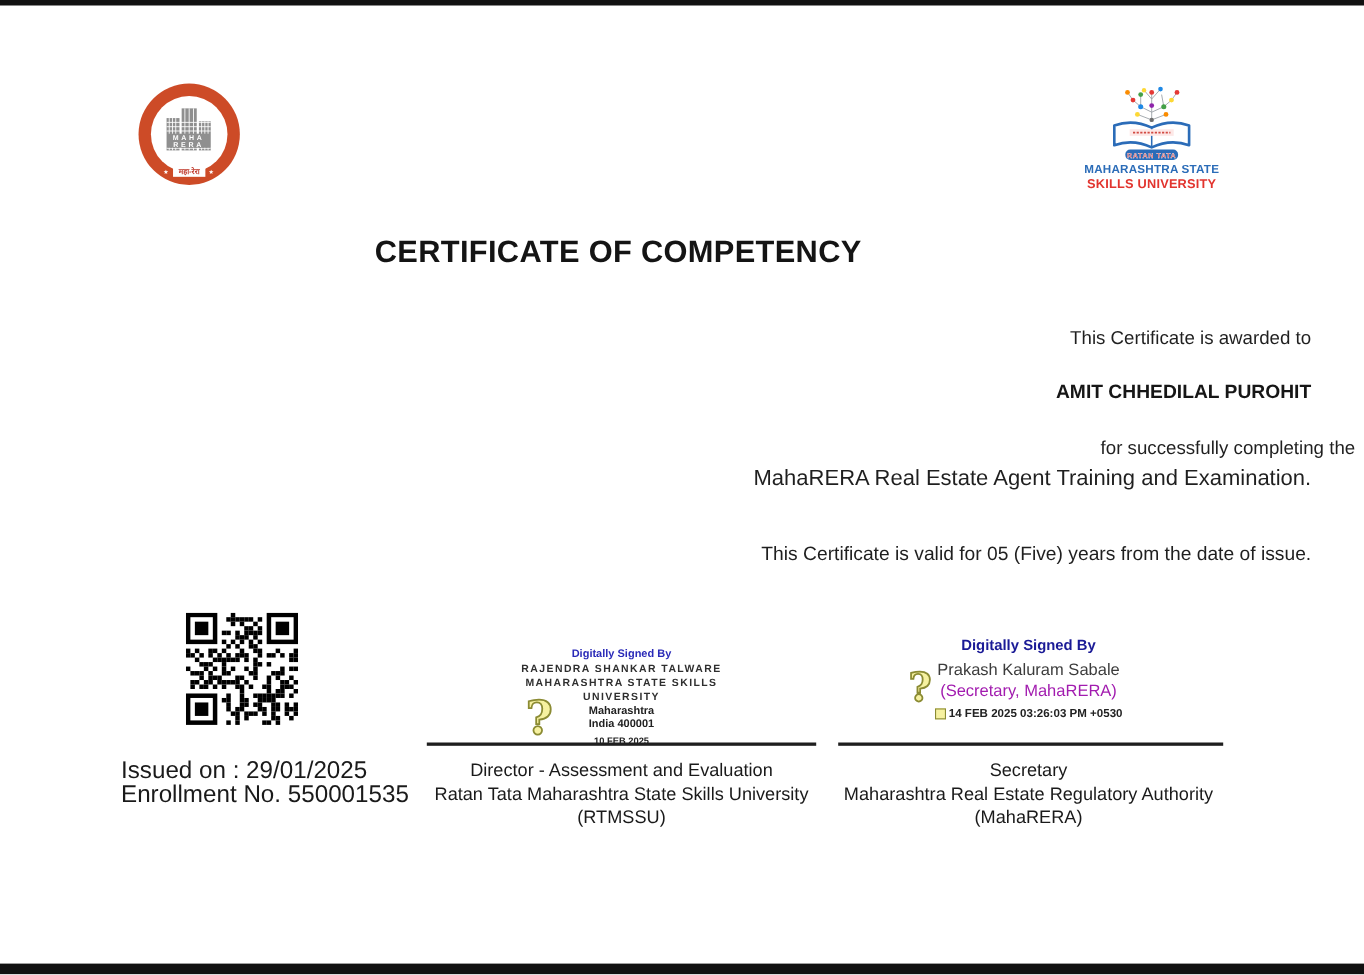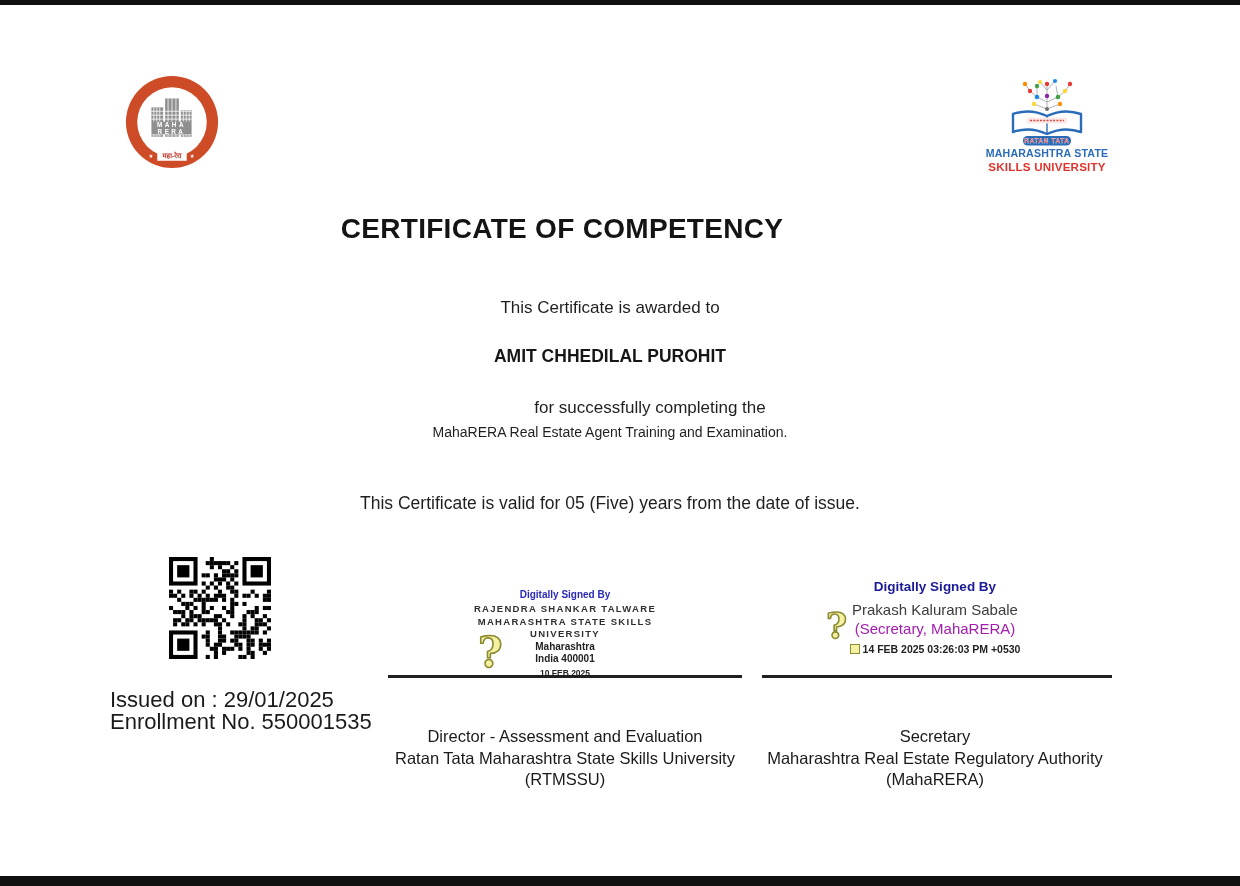--- a/index.html
+++ b/index.html
@@ -10,25 +10,25 @@
   .bar { position:absolute; left:0; width:1240px; background:#111111; }
   .bar.top { top:0; height:5px; }
   .bar.bottom { top:876px; height:10px; }
 
   .logo-maharera { position:absolute; left:123px; top:72px; width:98px; height:104px; }
   .logo-rtmssu  { position:absolute; left:985px; top:78px; width:124px; height:102px; }
 
   .title { position:absolute; left:0; top:213px; width:1124px; text-align:center;
            font-size:28px; font-weight:bold; color:#141414; letter-spacing:.3px; }
 
-  .centerline { position:absolute; left:18px; width:1184px; text-align:center; color:#1f1f1f; }
+  .centerline { position:absolute; left:8px; width:1184px; text-align:right; color:#1f1f1f; }
   .awarded    { top:298px; font-size:17px; }
   .recipient  { top:346px; font-size:17.5px; font-weight:bold; color:#161616; }
   .completion1{ top:398px; font-size:17px;margin-left:40px; }
-  .completion2{ top:424px; font-size:14px; }
+  .completion2{ top:424px; font-size:20px; }
   .validity   { top:493px; font-size:17.5px; }
 
   .qr { position:absolute; left:169px; top:557px; width:102px; height:102px; }
 
   .issued-block { position:absolute; left:110px; top:689px; font-size:22px;
                   color:#1a1a1a; line-height:22px; }
 
   .sig { position:absolute; display:flex; flex-direction:column; align-items:center; text-align:center; }
   .sig-left  { left:385px; top:589px; width:360px; }
   .sig-right { left:754px; top:579px; width:362px; }
@@ -48,21 +48,21 @@
   .qmark { position:absolute; font-weight:bold; color:#f6f1a0;
            -webkit-text-stroke:1.6px #8b8b33; line-height:1; z-index:3;
            font-family:"DejaVu Serif", serif; }
   .qmark-left  { left:478px; top:632px; font-size:42px; }
   .qmark-right { left:826px; top:607px; font-size:36px; }
 
   .divider { position:absolute; top:675px; height:3px; background:#1f1f1f; }
   .divider-left  { left:388px; width:354px; }
   .divider-right { left:762px; width:350px; }
 
-  .caption { position:absolute; top:726px; text-align:center; font-size:16.5px;
+  .caption { position:absolute; top:690px; text-align:center; font-size:16.5px;
              color:#1a1a1a; line-height:21.5px; }
   .caption-left  { left:385px; width:360px; }
   .caption-right { left:754px; width:362px; }
 </style>
 </head>
 <body>
 
 <div class="canvas">
 
   <div class="bar top"></div>

